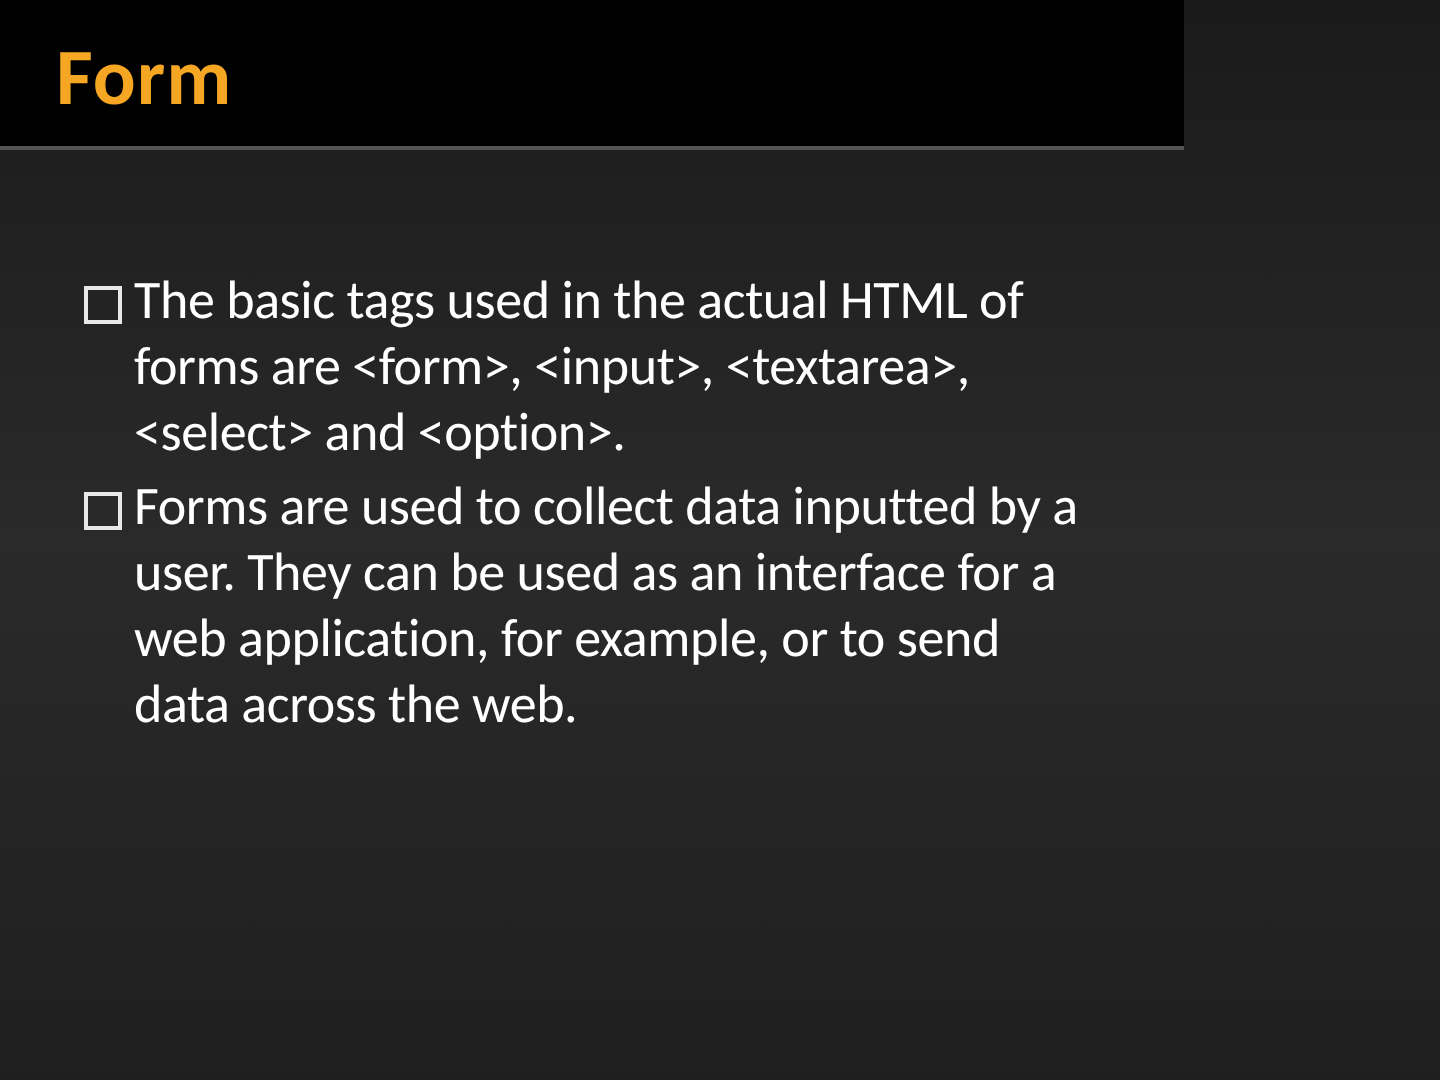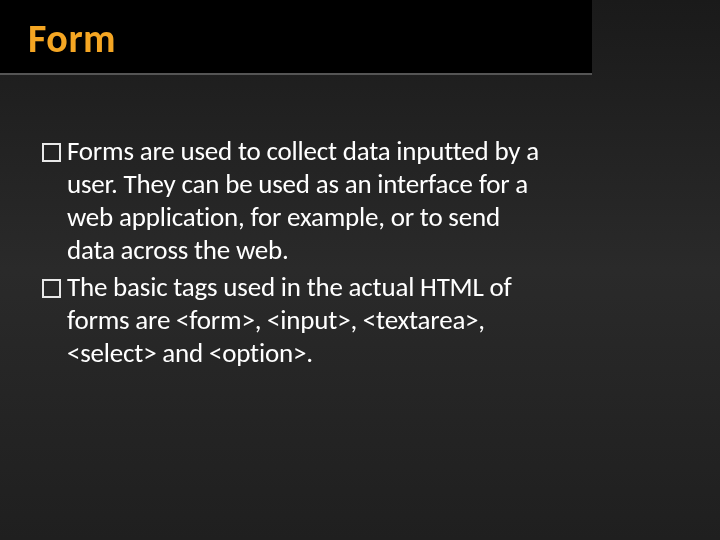--- a/index.html
+++ b/index.html
@@ -58,20 +58,20 @@
 </head>
 <body>
 
 <div class="slide">
   <div class="title-bar">
     <span class="title-text">Form</span>
   </div>
   <div class="content">
     <div class="bullet">
       <span class="bullet-icon"></span>
-      <span class="bullet-text">Forms are used to collect data inputted by a user. They can be used as an interface for a web application, for example, or to send data across the web.</span>
+      <span class="bullet-text">The basic tags used in the actual HTML of forms are &lt;form&gt;, &lt;input&gt;, &lt;textarea&gt;, &lt;select&gt; and &lt;option&gt;.</span>
     </div>
     <div class="bullet">
       <span class="bullet-icon"></span>
-      <span class="bullet-text">The basic tags used in the actual HTML of forms are &lt;form&gt;, &lt;input&gt;, &lt;textarea&gt;, &lt;select&gt; and &lt;option&gt;.</span>
+      <span class="bullet-text">Forms are used to collect data inputted by a user. They can be used as an interface for a web application, for example, or to send data across the web.</span>
     </div>
   </div>
 </div>
 
 </body></html>

